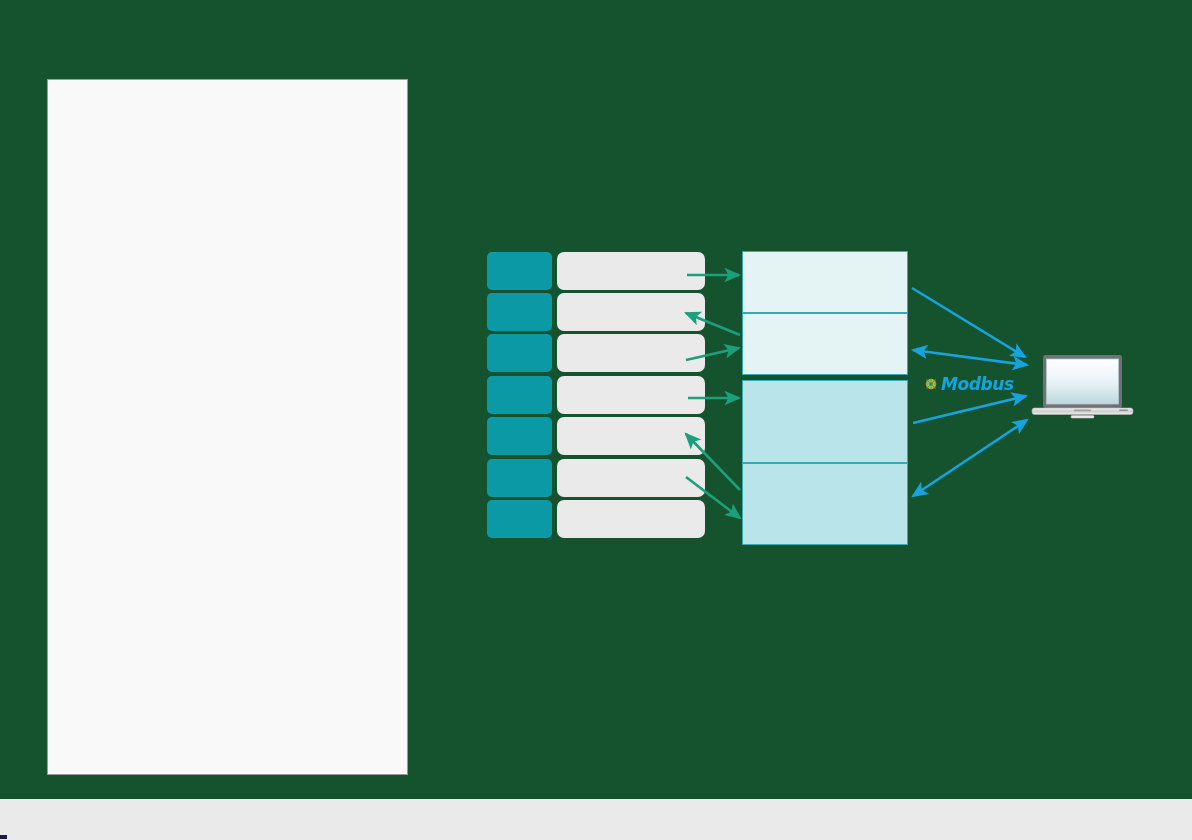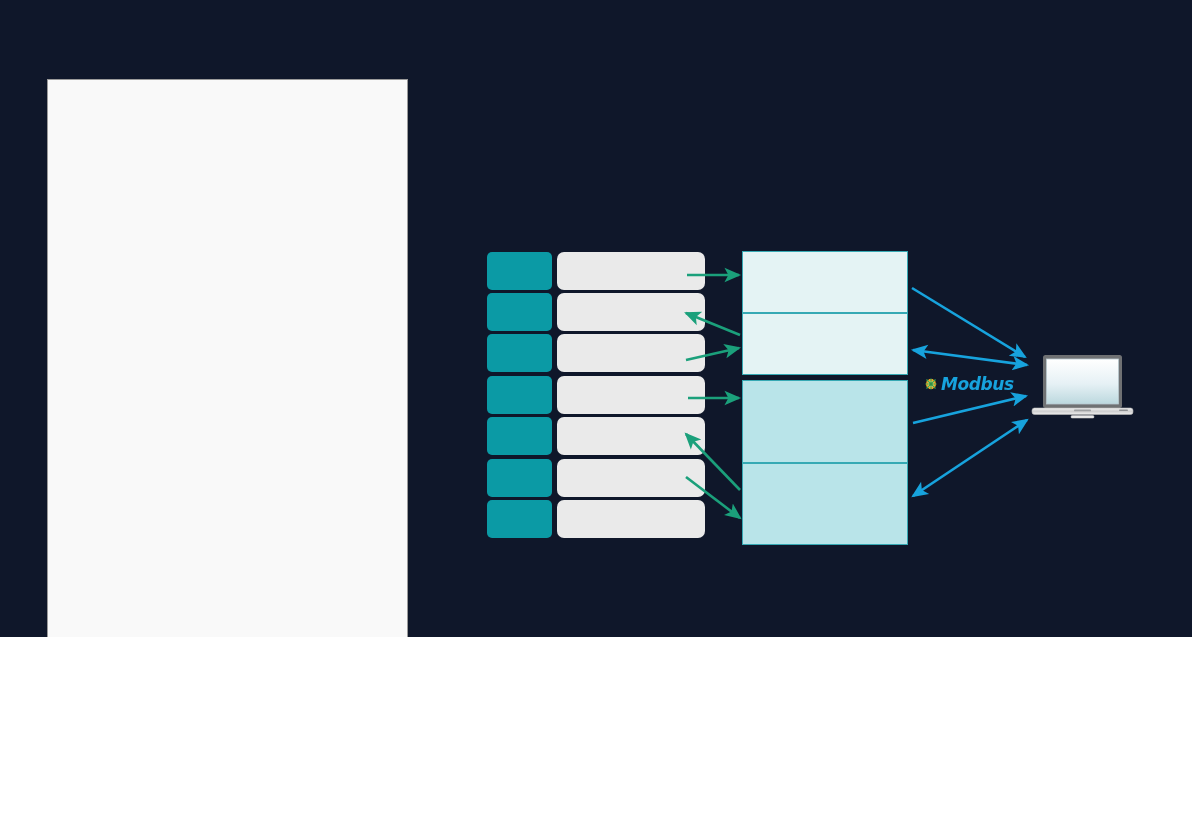--- a/index.html
+++ b/index.html
@@ -5,22 +5,22 @@
 <style>
   html, body {
     margin: 0;
     padding: 0;
     background: #ffffff;
     font-family: "Liberation Sans", sans-serif;
   }
   #canvas {
     position: relative;
     width: 1192px;
-    height: 637px;
-    background: #0f172a;
+    height: 840px;
+    background: #14532d;
     overflow: hidden;
   }
 
   
   #left-panel {
     position: absolute;
     left: 47px;
     top: 79px;
     width: 361px;
     height: 696px;

